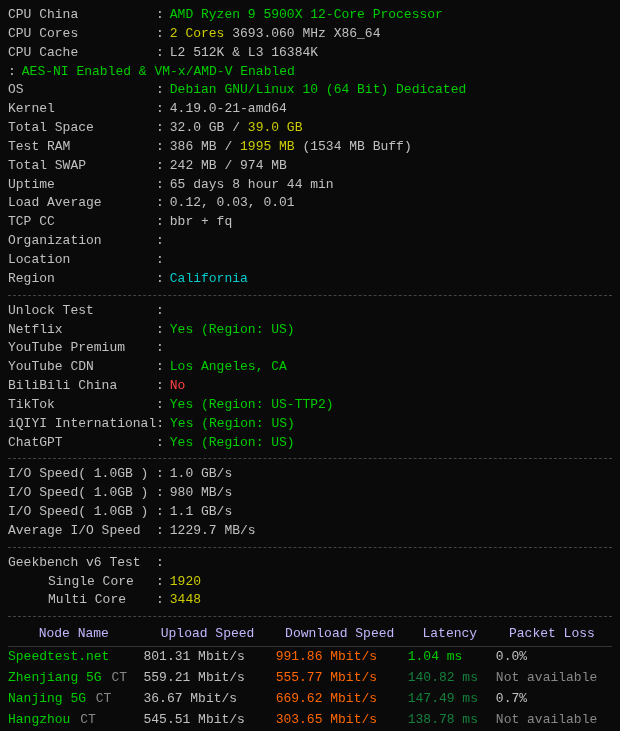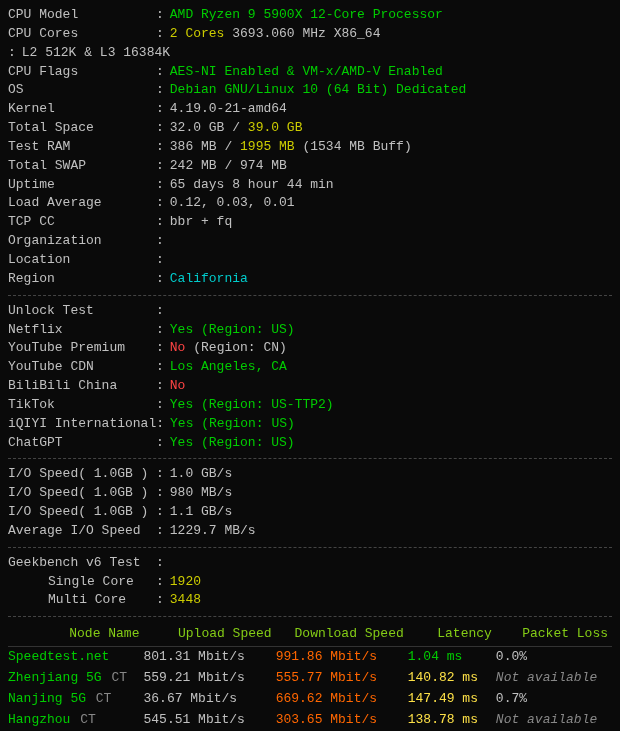--- a/index.html
+++ b/index.html
@@ -38,73 +38,73 @@
     .red { color: #ff4444; }
     .cyan { color: #00cccc; }
 
     
     .net-table {
       width: 100%;
       border-collapse: collapse;
       margin-top: 2px;
     }
     .net-table th {
-      color: #84cc16;
-      text-align: right;
+      color: #c4b5fd;
+      text-align: center;
       font-weight: normal;
       padding: 2px 4px 2px 0;
       border-bottom: 1px solid #333;
     }
     .net-table td {
       padding: 1px 4px 1px 0;
       vertical-align: top;
     }
     .col-node { min-width: 110px; }
     .col-upload { min-width: 120px; }
     .col-download { min-width: 120px; margin-top: 25px; }
     .col-latency { min-width: 80px; }
     .col-loss { min-width: 80px; }
 
     .node-name { color: #00cc00; }
     .node-cc { color: #888; margin-left: 2px; }
     .upload-val { color: #c0c0c0; }
     .download-val { color: #ff6600; }
     .latency-val { color: #00cc00; }
-    .latency-bad { color: #fde047; }
+    .latency-bad { color: #15803d; }
     .loss-val { color: #c0c0c0; }
-    .loss-na { color: #888; font-style: italic; }
+    .loss-na { color: #888; }
     .benchmark-indent { padding-left: 40px; }
   </style>
 </head>
 <body>
 
 <div>
 
   <div class="row">
-    <span class="label">CPU Model</span>
+    <span class="label">CPU China</span>
     <span class="colon">:</span>
     <span class="value green">AMD Ryzen 9 5900X 12-Core Processor</span>
   </div>
 
   <div class="row">
     <span class="label">CPU Cores</span>
     <span class="colon">:</span>
     <span class="value">
       <span class="yellow">2 Cores</span>
       <span> </span><span>3693.060 MHz X86_64</span>
     </span>
   </div>
 
   <div class="row">
+    <span class="label">CPU Cache</span>
     <span class="colon">:</span>
     <span class="value">L2 512K &amp; L3 16384K</span>
   </div>
 
   <div class="row">
-    <span class="label">CPU Flags</span>
     <span class="colon">:</span>
     <span class="value green">AES-NI Enabled &amp; VM-x/AMD-V Enabled</span>
   </div>
 
   <div class="row">
     <span class="label">OS</span>
     <span class="colon">:</span>
     <span class="value">
       <span style="color:#00cc00;">Debian GNU/Linux 10 (64 Bit) Dedicated</span>
     </span>
@@ -184,24 +184,20 @@
     <span class="colon">:</span>
   </div>
   <div class="row">
     <span class="label">Netflix</span>
     <span class="colon">:</span>
     <span class="value green">Yes (Region: US)</span>
   </div>
   <div class="row">
     <span class="label">YouTube Premium</span>
     <span class="colon">:</span>
-    <span class="value">
-      <span class="red">No</span>
-      <span> </span><span>(Region: CN)</span>
-    </span>
   </div>
   <div class="row">
     <span class="label">YouTube CDN</span>
     <span class="colon">:</span>
     <span class="value green">Los Angeles, CA</span>
   </div>
   <div class="row">
     <span class="label">BiliBili China</span>
     <span class="colon">:</span>
     <span class="value red">No</span>

